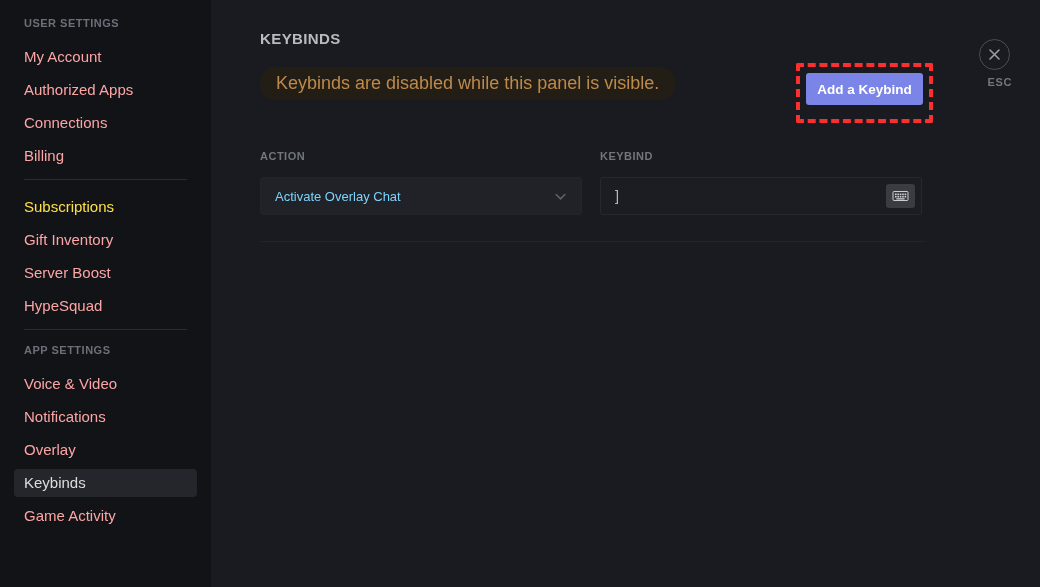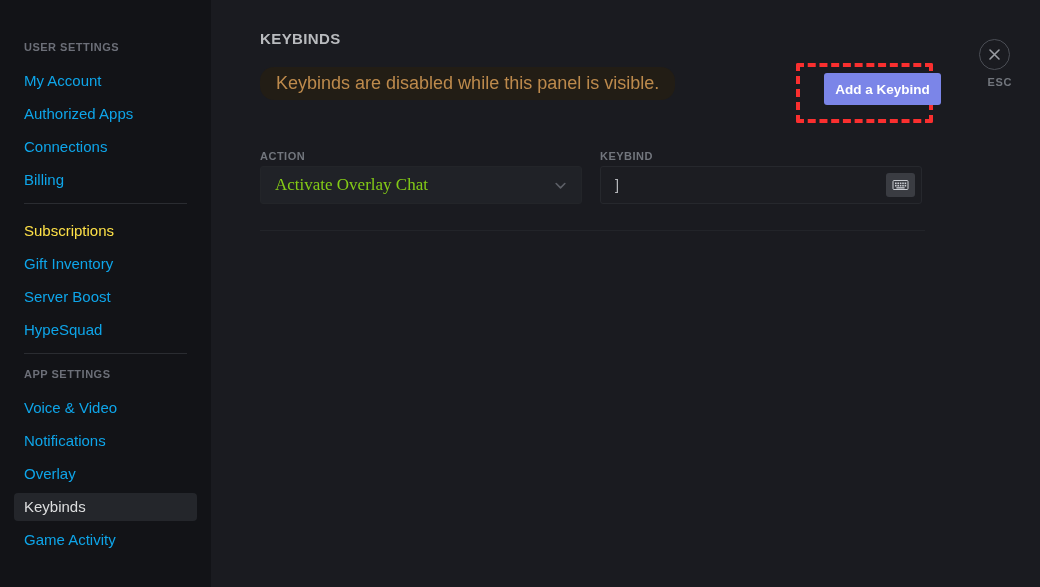--- a/index.html
+++ b/index.html
@@ -23,21 +23,21 @@
     background: #17181c;
   }
 
   
   .sidebar {
     position: relative;
     width: 211px;
     height: 587px;
     background: #121317;
     flex: 0 0 211px;
-    padding-top: 40px;
+    padding-top: 16px;
     box-sizing: border-box;
     overflow: hidden;
   }
   .sidebar-edge {
     position: absolute;
     top: 0;
     left: 211px;
     width: 7px;
     height: 587px;
     background: #121317;
@@ -56,21 +56,21 @@
   }
 
   .nav-item {
     position: relative;
     height: 28px;
     line-height: 28px;
     margin: 0 14px 5px 14px;
     padding: 0 10px;
     border-radius: 4px;
     font-size: 15px;
-    color: #0ea5e9;
+    color: #fca5a5;
     white-space: nowrap;
     box-sizing: border-box;
     cursor: pointer;
   }
   .nav-item.accent { color: #fde047; }
   .nav-item.active {
     background: #24262b;
     color: #dcddde;
   }
 
@@ -131,21 +131,21 @@
     width: 137px;
     height: 60px;
     box-sizing: border-box;
     border: 4px dashed #fa2f2f;
     border-radius: 2px;
     pointer-events: none;
   }
   .add-keybind-btn {
     position: absolute;
     top: 10px;
-    left: 28px;
+    left: 10px;
     width: 117px;
     height: 32px;
     background: #7b85e8;
     border: none;
     border-radius: 3px;
     color: #ffffff;
     font-family: "Liberation Sans", sans-serif;
     font-size: 13.5px;
     font-weight: bold;
     cursor: pointer;
@@ -160,44 +160,43 @@
   }
   .field-action { width: 322px; }
   .field-keybind { width: 322px; }
 
   .field-label {
     font-size: 11px;
     font-weight: bold;
     letter-spacing: 0.5px;
     color: #72767d;
     text-transform: uppercase;
-    margin-bottom: 3px;
+    margin-bottom: 14px;
     line-height: 13px;
     user-select: none;
   }
 
   .select-box {
     position: relative;
     height: 38px;
     background: #202227;
     border: 1px solid #232529;
     border-radius: 3px;
     display: flex;
     align-items: center;
     padding: 0 14px;
     box-sizing: border-box;
     cursor: pointer;
   }
   .select-value {
-    font-size: 17px;
-    color: #84cc16;
+    font-size: 13px;
+    color: #7dd3fc;
     flex: 1 1 auto;
     white-space: nowrap;
     overflow: hidden;
-    font-family: Liberation Serif, serif;
   }
   .chevron {
     width: 13px;
     height: 13px;
     flex: 0 0 13px;
     display: block;
   }
 
   .keybind-box {
     position: relative;

